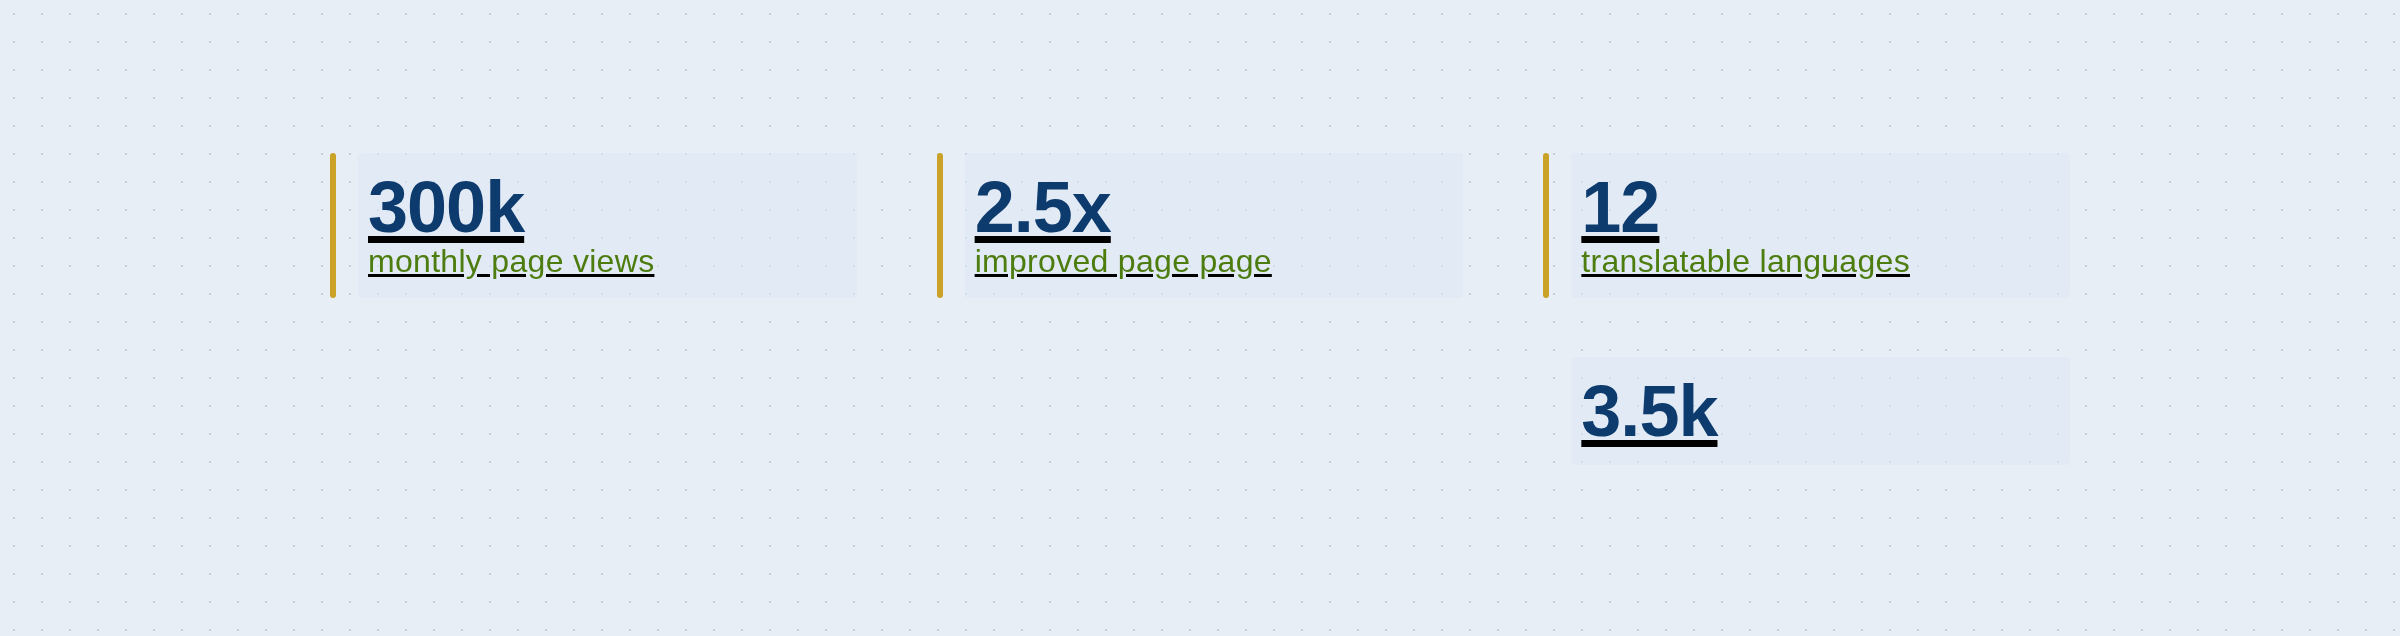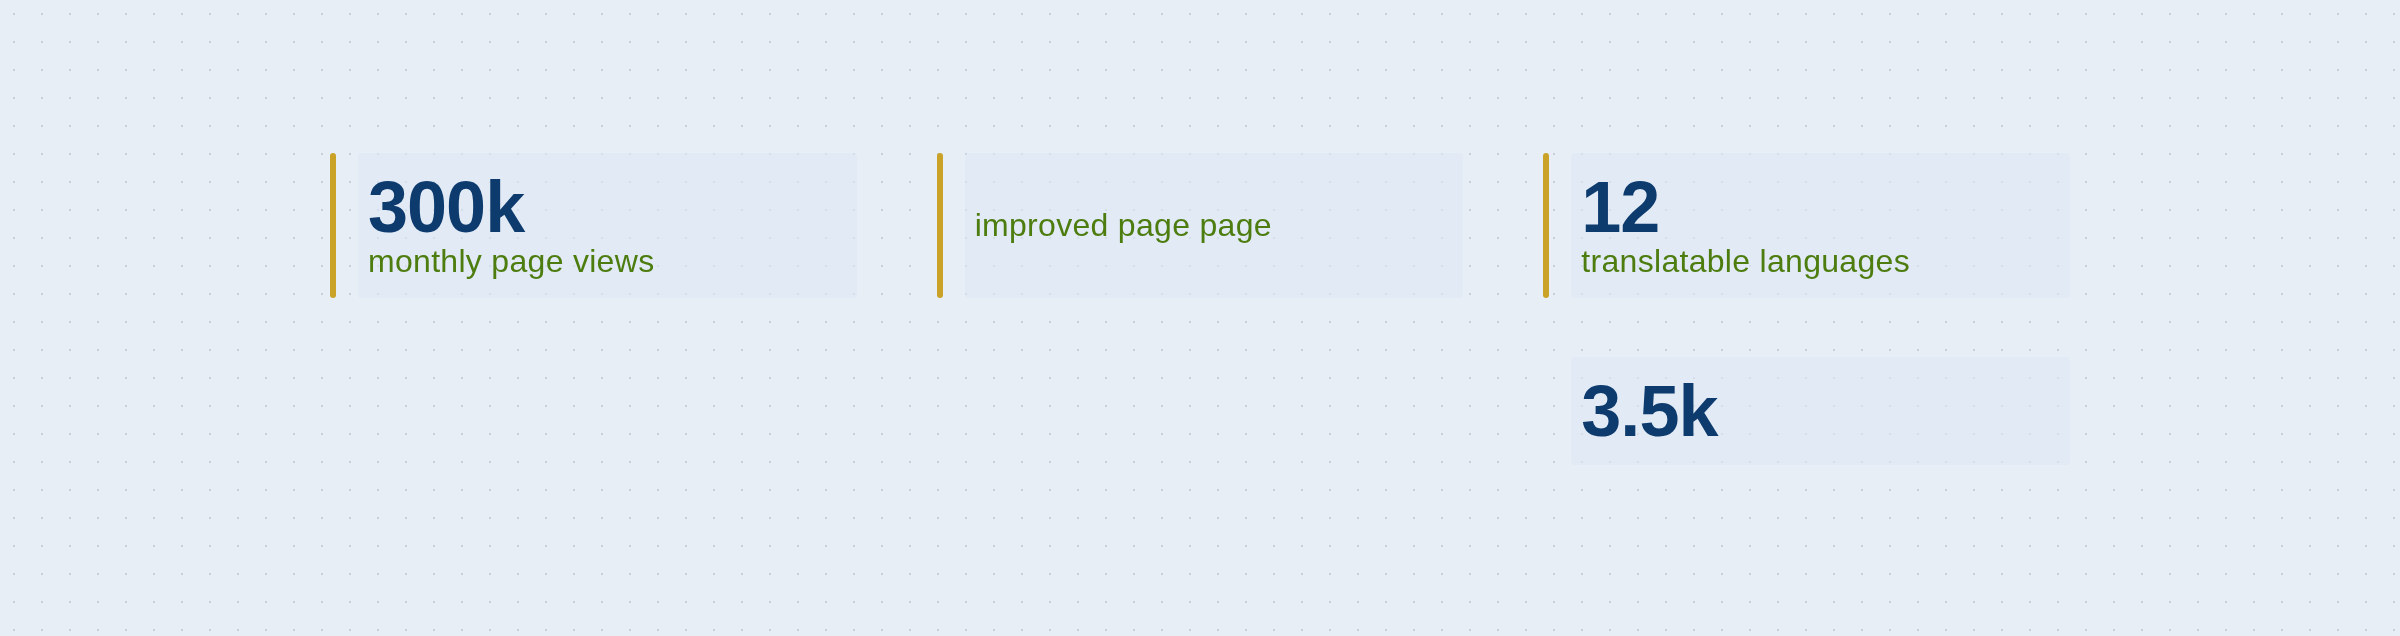--- a/index.html
+++ b/index.html
@@ -21,20 +21,21 @@
       overflow: hidden;
     }
 
     .stats-container {
       display: grid;
       grid-template-columns: repeat(3, 1fr);
       grid-template-rows: repeat(2, 1fr);
       gap: 40px 80px;
       width: 1900px;
       padding: 40px 80px;
+      text-decoration: underline;
     }
 
     .stat-item {
       display: flex;
       flex-direction: row;
       align-items: stretch;
       gap: 0;
     }
 
     .stat-border {
@@ -91,20 +92,21 @@
     <div class="stat-border"></div>
     <div class="stat-content">
       <span class="stat-number">300k</span>
       <span class="stat-label">monthly page views</span>
     </div>
   </div>
 
   <div class="stat-item">
     <div class="stat-border"></div>
     <div class="stat-content">
+      <span class="stat-number">2.5x</span>
       <span class="stat-label">improved page page</span>
     </div>
   </div>
 
   <div class="stat-item">
     <div class="stat-border"></div>
     <div class="stat-content">
       <span class="stat-number">12</span>
       <span class="stat-label">translatable languages</span>
     </div>

